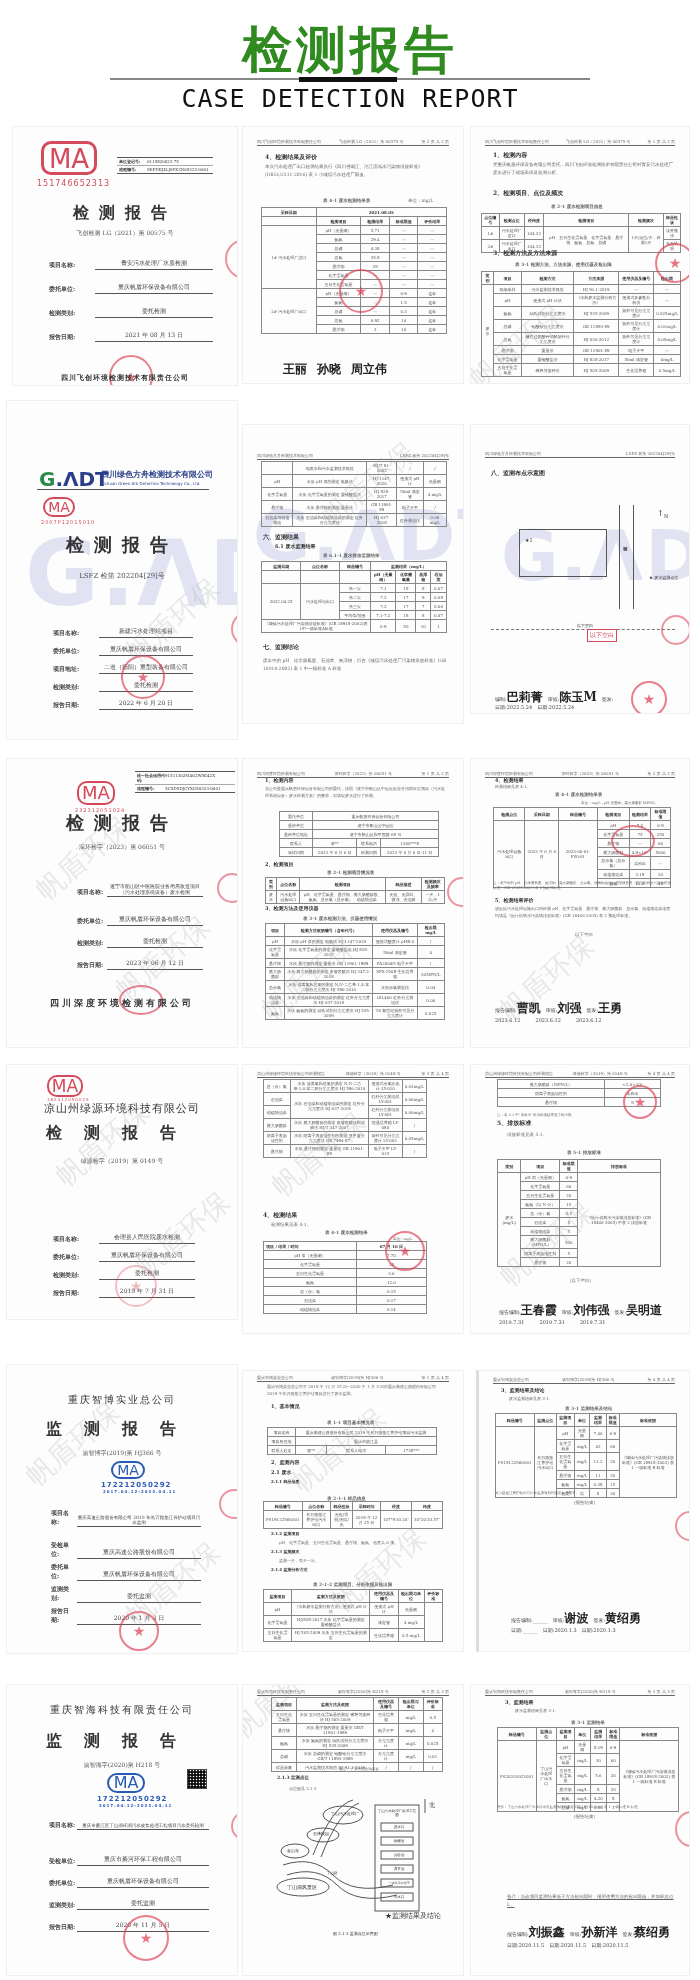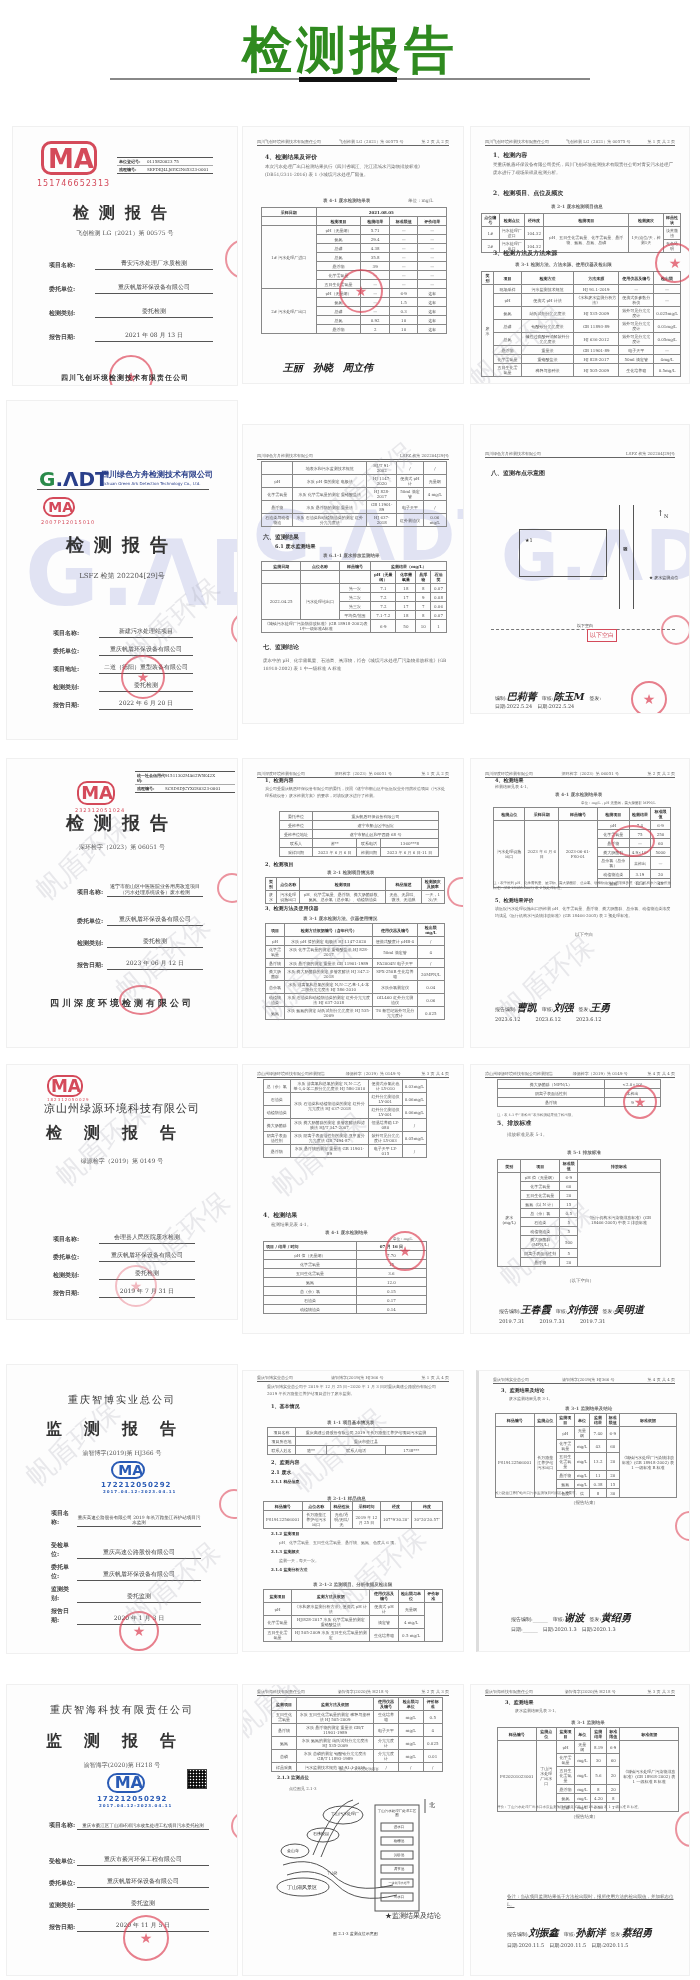--- a/index.html
+++ b/index.html
@@ -13,21 +13,21 @@
   .header .title-en { position: absolute; top: 84px; left: 0; width: 700px; text-align: center; font-family: "DejaVu Sans Mono", monospace; font-size: 25px; color: #111; letter-spacing: 1px; line-height: 30px; }
 
   
   .page { position: absolute; background: #fdfdfd; overflow: hidden; border: 1px solid #f0f0f0; }
 
   
   .wm { position: absolute; color: rgba(160,160,175,0.22); font-size: 28px; font-family: "DejaVu Serif", serif; transform: rotate(-40deg); white-space: nowrap; pointer-events: none; }
   .gadt-wm { position: absolute; color: rgba(100,110,200,0.18); font-family: "DejaVu Sans", sans-serif; font-weight: bold; font-size: 90px; letter-spacing: 2px; pointer-events: none; }
 
   
-  .cma { position: absolute; border: 3px solid #d44a5a; border-radius: 10px 10px 10px 10px; color: #d44a5a; font-family: "DejaVu Sans", sans-serif; font-weight: bold; text-align: right; line-height: 1; }
+  .cma { position: absolute; border: 3px solid #d44a5a; border-radius: 10px 10px 10px 10px; color: #d44a5a; font-family: "DejaVu Sans", sans-serif; font-weight: normal; text-align: center; line-height: 1; }
   .cma.blue { border-color: #2a5bb5; color: #2a5bb5; }
   .cma-num { position: absolute; color: #d44a5a; font-family: "DejaVu Sans", sans-serif; font-size: 8px; letter-spacing: 1px; }
   .cma-num.blue { color: #2a5bb5; font-weight: bold; }
   .cover-title { position: absolute; width: 100%; text-align: center; font-weight: bold; color: #333; letter-spacing: 10px; }
   .cover-no { position: absolute; width: 100%; text-align: center; font-size: 6px; color: #555; }
   .field { position: absolute; font-size: 6px; color: #444; display: flex; align-items: flex-end; }
   .field .lbl { font-weight: bold; width: 46px; }
   .field .val { flex: 1; border-bottom: 1px solid #555; text-align: center; padding-bottom: 1px; }
   .company-footer { position: absolute; width: 100%; text-align: center; font-size: 7px; font-weight: bold; color: #333; letter-spacing: 1px; }
   .company-head { position: absolute; width: 100%; text-align: center; font-size: 10px; color: #333; letter-spacing: 2px; }
@@ -40,34 +40,35 @@
   .reg-table span:first-child { width: 28px; font-weight: bold; }
 
   
   .runhead { position: absolute; left: 14px; right: 14px; top: 12px; font-size: 4px; color: #666; border-bottom: 1px solid #666; padding-bottom: 1px; display: flex; justify-content: space-between; }
   .sec { position: absolute; font-size: 6px; font-weight: bold; color: #333; }
   .para { position: absolute; font-size: 4.5px; color: #666; line-height: 8px; }
   .tbl { position: absolute; border-collapse: collapse; font-size: 4px; color: #555; }
   .tbl td, .tbl th { border: 1px solid #888; padding: 1px 2px; text-align: center; height: 9px; }
   .tbl th { font-weight: bold; color: #333; }
   .sig { position: absolute; font-size: 5px; color: #444; }
-  .sig b { font-family: "DejaVu Serif", serif; font-style: italic; color: #222; font-size: 10px; }
+  .sig b { font-family: "DejaVu Serif", serif; color: #222; font-size: 12px; }
   .map-box { position: absolute; border: 1px solid #555; }
   .line-v { position: absolute; width: 1px; background: #555; }
   .dash { position: absolute; border-top: 1px dashed #777; }
   .gadt-logo { position: absolute; font-family: "DejaVu Sans", sans-serif; font-weight: bold; font-size: 20px; }
   .qr { position: absolute; background: repeating-linear-gradient(90deg,#333 0 2px,#fff 2px 3px), repeating-linear-gradient(0deg,#333 0 2px,#fff 2px 3px); background-blend-mode: multiply; border: 1px solid #444; }
 </style>
 </head>
 <body>
 
 <div class="header">
   <div class="title-cn">检测报告</div>
   <div class="rule"></div>
   <div class="rule-thick"></div>
+  <div class="title-en">CASE DETECTION REPORT</div>
 </div>
 
 <div class="page" style="left:12px;top:126px;width:226px;height:260px;">
   <div class="cma" style="left:28px;top:14px;width:56px;height:34px;font-size:26px;line-height:30px;">MA</div>
   <div class="cma-num" style="left:24px;top:52px;">151746652313</div>
   <div class="reg-table" style="left:104px;top:30px;width:96px;">
     <div>
         <span>单位登记号:</span>
         <span>0115820023 75</span>
       </div>

